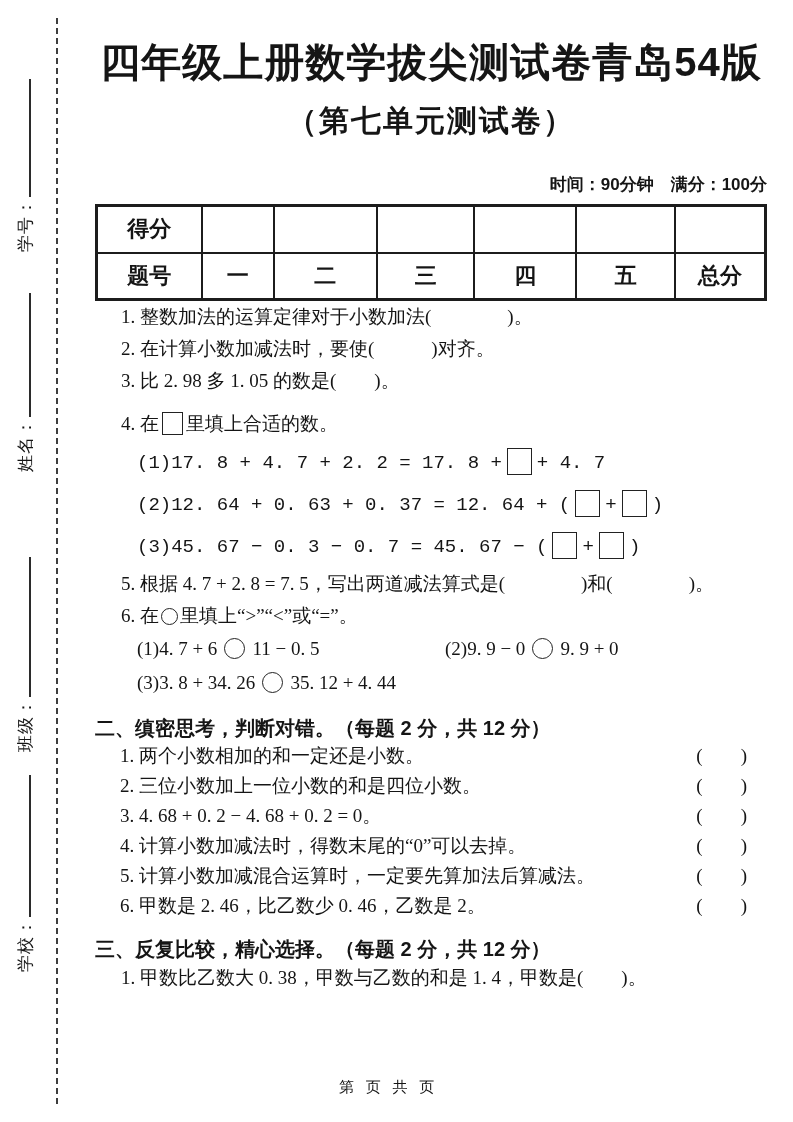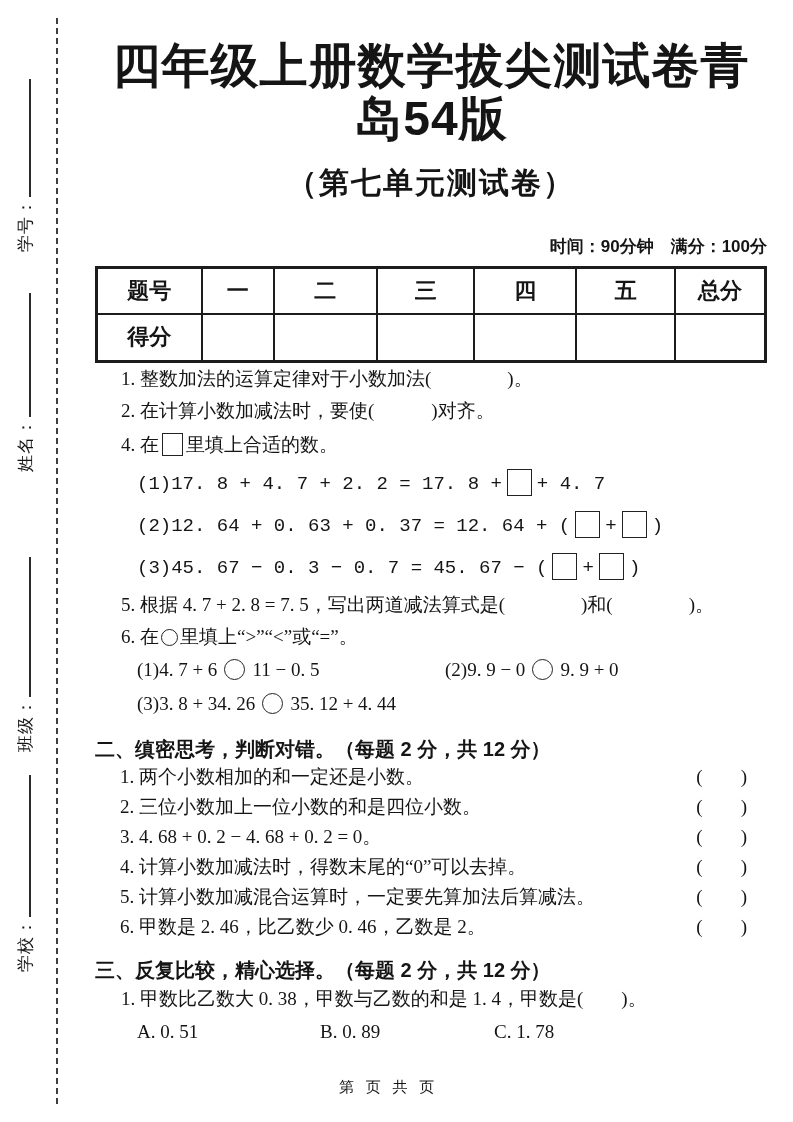--- a/index.html
+++ b/index.html
@@ -35,21 +35,21 @@
     margin-left: 1px;
   }
 
   
   .content { position: absolute; left: 95px; top: 0; width: 672px; }
 
   .title {
     margin: 0; padding-top: 40px;
     text-align: center;
     font-family: "Liberation Sans", sans-serif;
-    font-size: 48px; font-weight: bold;
+    font-size: 40px; font-weight: bold;
     letter-spacing: 1px; line-height: 1.1;
   }
   .subtitle {
     margin: 20px 0 0;
     text-align: center;
     font-family: "Liberation Sans", sans-serif;
     font-size: 30px; font-weight: bold;
     letter-spacing: 2px; line-height: 1.1;
   }
   .meta {
@@ -73,21 +73,21 @@
 
   .sec-heading {
     margin-top: 15px;
     font-family: "Liberation Sans", sans-serif;
     font-size: 20px; font-weight: bold;
     line-height: 26px;
   }
   .q { font-size: 19px; line-height: 32px; }
   .indent1 { padding-left: 26px; }
   .indent2 { padding-left: 42px; }
-  .q4stem  { line-height: 36px; }
+  .q4stem  { line-height: 36px; margin-top: 9px; }
   .formula { line-height: 42px; font-family: Liberation Mono, monospace; }
 
   .box {
     display: inline-block;
     width: 25px; height: 27px;
     border: 1.5px solid #222;
     vertical-align: -7px;
     margin: 0 5px;
     background: #fff;
   }
@@ -152,42 +152,43 @@
         <col style="width:15.7%">
           <col style="width:10.8%">
           <col style="width:15.4%">
           <col style="width:14.6%">
           <col style="width:15.2%">
           <col style="width:14.8%">
           <col style="width:13.5%">
       </colgroup>
       <tbody>
         <tr>
+          <td>得分</td>
+          <td></td>
+          <td></td>
+          <td></td>
+          <td></td>
+          <td></td>
+          <td></td>
+        </tr>
+        <tr>
           <td>题号</td>
           <td>一</td>
           <td>二</td>
           <td>三</td>
           <td>四</td>
           <td>五</td>
           <td>总分</td>
         </tr>
-        <tr>
-          <td>得分</td>
-          <td></td>
-          <td></td>
-          <td></td>
-          <td></td>
-          <td></td>
-          <td></td>
-        </tr>
       </tbody>
     </table>
 
     <div class="q indent1">1. 整数加法的运算定律对于小数加法(　　　　)。</div>
     <div class="q indent1">2. 在计算小数加减法时，要使(　　　)对齐。</div>
+    <div class="q indent1">3. 比 2. 98 多 1. 05 的数是(　　)。</div>
 
     <div class="q indent1 q4stem">
       <span>4. 在</span><span class="box sm"></span><span>里填上合适的数。</span>
     </div>
     <div class="q indent2 formula">
       <span>(1)17. 8 + 4. 7 + 2. 2 = 17. 8 +</span><span class="box"></span><span>+ 4. 7</span>
     </div>
     <div class="q indent2 formula">
       <span>(2)12. 64 + 0. 63 + 0. 37 = 12. 64 + (</span><span class="box"></span><span>+</span><span class="box"></span><span>)</span>
     </div>
@@ -235,23 +236,18 @@
       <span>5. 计算小数加减混合运算时，一定要先算加法后算减法。</span>
         <span>(　　)</span>
     </div>
     <div class="judge-row">
       <span>6. 甲数是 2. 46，比乙数少 0. 46，乙数是 2。</span>
         <span>(　　)</span>
     </div>
 
     <div class="sec-heading">三、反复比较，精心选择。（每题 2 分，共 12 分）</div>
     <div class="q indent1">1. 甲数比乙数大 0. 38，甲数与乙数的和是 1. 4，甲数是(　　)。</div>
-    <div class="q indent2 options-row">
-      <span class="opt-a">A. 0. 51</span>
-      <span class="opt-b">B. 0. 89</span>
-      <span>C. 1. 78</span>
-    </div>
 
   </div>
 
   <div class="footer">第 页 共 页</div>
 
 </div>
 
 </body></html>

